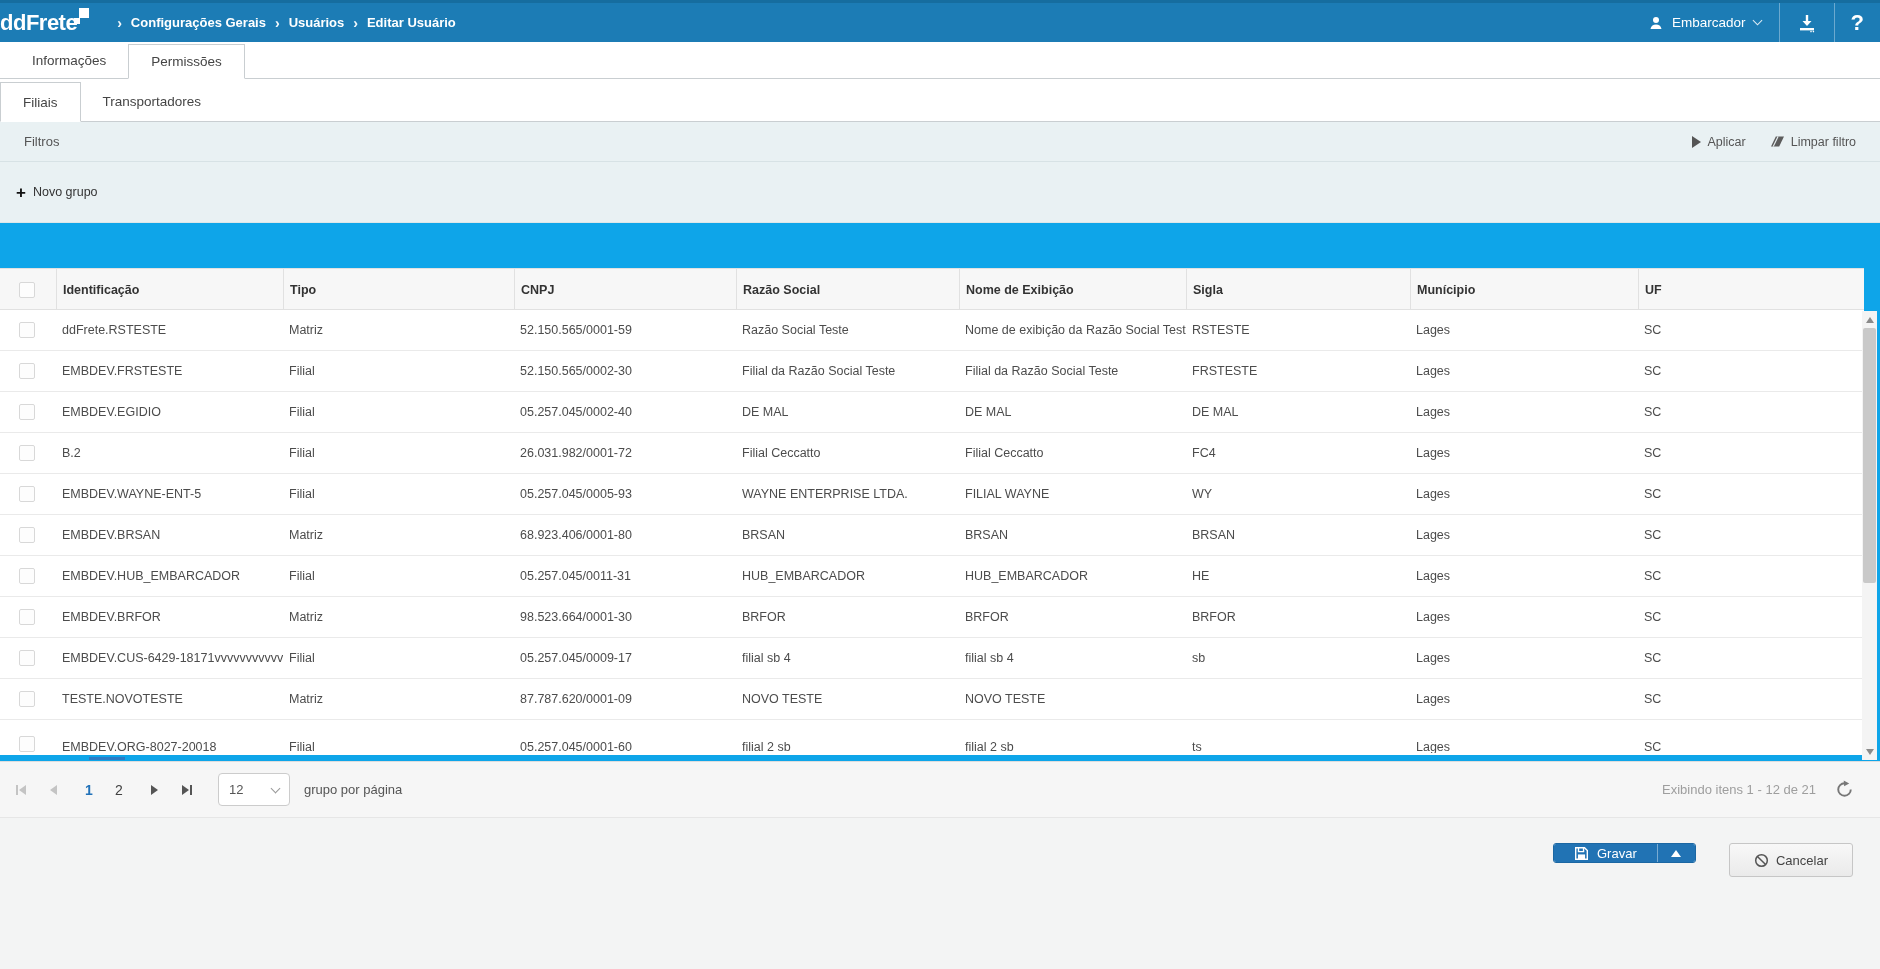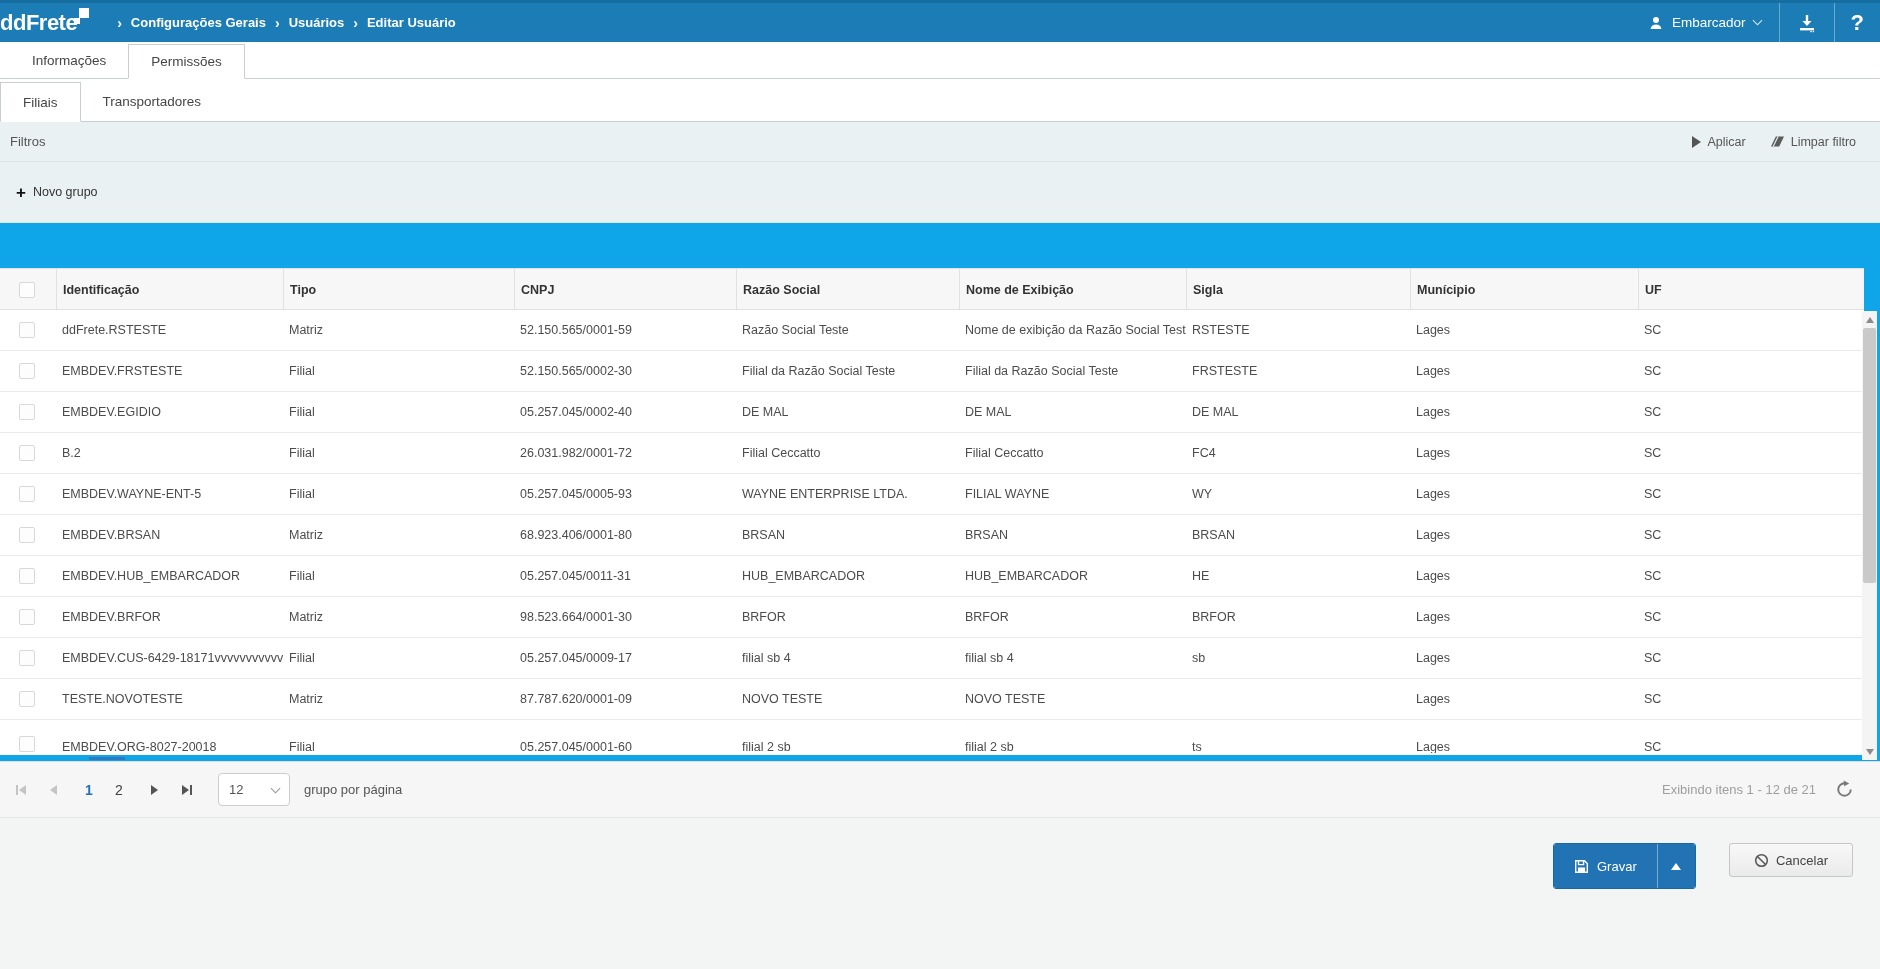--- a/index.html
+++ b/index.html
@@ -38,21 +38,21 @@
   .tab { position:relative; font-size:13.5px; color:#454545; padding:0 22px; display:flex; align-items:center; justify-content:center; height:35px; cursor:default; white-space:nowrap; }
   .tabs2 .tab { height:40px; }
   .tab.active { background:#fff; border:1px solid #c9ced1; border-bottom:1px solid #fff; margin-bottom:-1px; }
 
   
   .filters-bar {
     position:absolute; left:0; top:122px; width:1880px; height:40px;
     background:#e9f1f3; border-bottom:1px solid #d7e2e5;
     display:flex; align-items:center; font-size:13px; color:#555;
   }
-  .filters-title { margin-left:10px; }
+  .filters-title { margin-left:24px; }
   .filters-actions { margin-left:auto; display:flex; align-items:center; gap:24px; margin-right:24px; font-size:12.5px; color:#555; }
   .f-action { display:flex; align-items:center; gap:6px; cursor:default; }
   .play-icon { width:0; height:0; border-top:6px solid transparent; border-bottom:6px solid transparent; border-left:9px solid #555; }
   .filters-body {
     position:absolute; left:0; top:162px; width:1880px; height:61px;
     background:#e9f1f3; border-bottom:1px solid #dde7e9;
     display:flex; align-items:center;
   }
   .new-group { display:flex; align-items:center; gap:7px; margin-left:16px; font-size:12.5px; color:#333; cursor:default; }
   .plus-icon { font-size:17px; font-weight:bold; color:#111; line-height:1; }
@@ -106,21 +106,21 @@
     margin-left:26px; width:72px; height:33px; background:#fff; border:1px solid #ccc; border-radius:4px;
     display:flex; align-items:center; padding:0 10px; color:#555; font-size:13px; cursor:default;
   }
   .dd-chev { margin-left:auto; width:7px; height:7px; border-right:1.5px solid #999; border-bottom:1.5px solid #999; transform:rotate(45deg); margin-top:-3px; }
   .pg-label { margin-left:14px; color:#555; }
   .pg-right { margin-left:auto; display:flex; align-items:center; gap:19px; margin-right:26px; }
   .pg-info { color:#9e9e9e; font-size:13px; }
 
   
   .bottom { position:absolute; left:0; top:818px; width:1880px; height:151px; background:#f3f4f4; }
-  .save-split { position:absolute; left:1553px; top:25px; height:46px; display:flex; border:1px solid #1b67a3; border-radius:3px; overflow:hidden; }
+  .save-split { position:absolute; left:1553px; top:25px; height:20px; display:flex; border:1px solid #1b67a3; border-radius:3px; overflow:hidden; }
   .save-main { background:#2173b4; color:#fff; display:flex; align-items:center; gap:8px; padding:0 20px; font-size:13px; cursor:default; }
   .save-arrow { width:38px; background:#2173b4; border-left:1px solid rgba(255,255,255,.4); display:flex; align-items:center; justify-content:center; cursor:default; }
   .tri-up-w { width:0; height:0; border-left:5px solid transparent; border-right:5px solid transparent; border-bottom:7px solid #fff; }
   .cancel-btn {
     position:absolute; left:1729px; top:25px; height:34px; width:124px;
     background:linear-gradient(#f8f8f8,#eaeaea); border:1px solid #c6c6c6; border-radius:3px;
     display:flex; align-items:center; justify-content:center; gap:7px; font-size:13px; color:#444; cursor:default;
   }
   svg { display:block; }
 </style>

